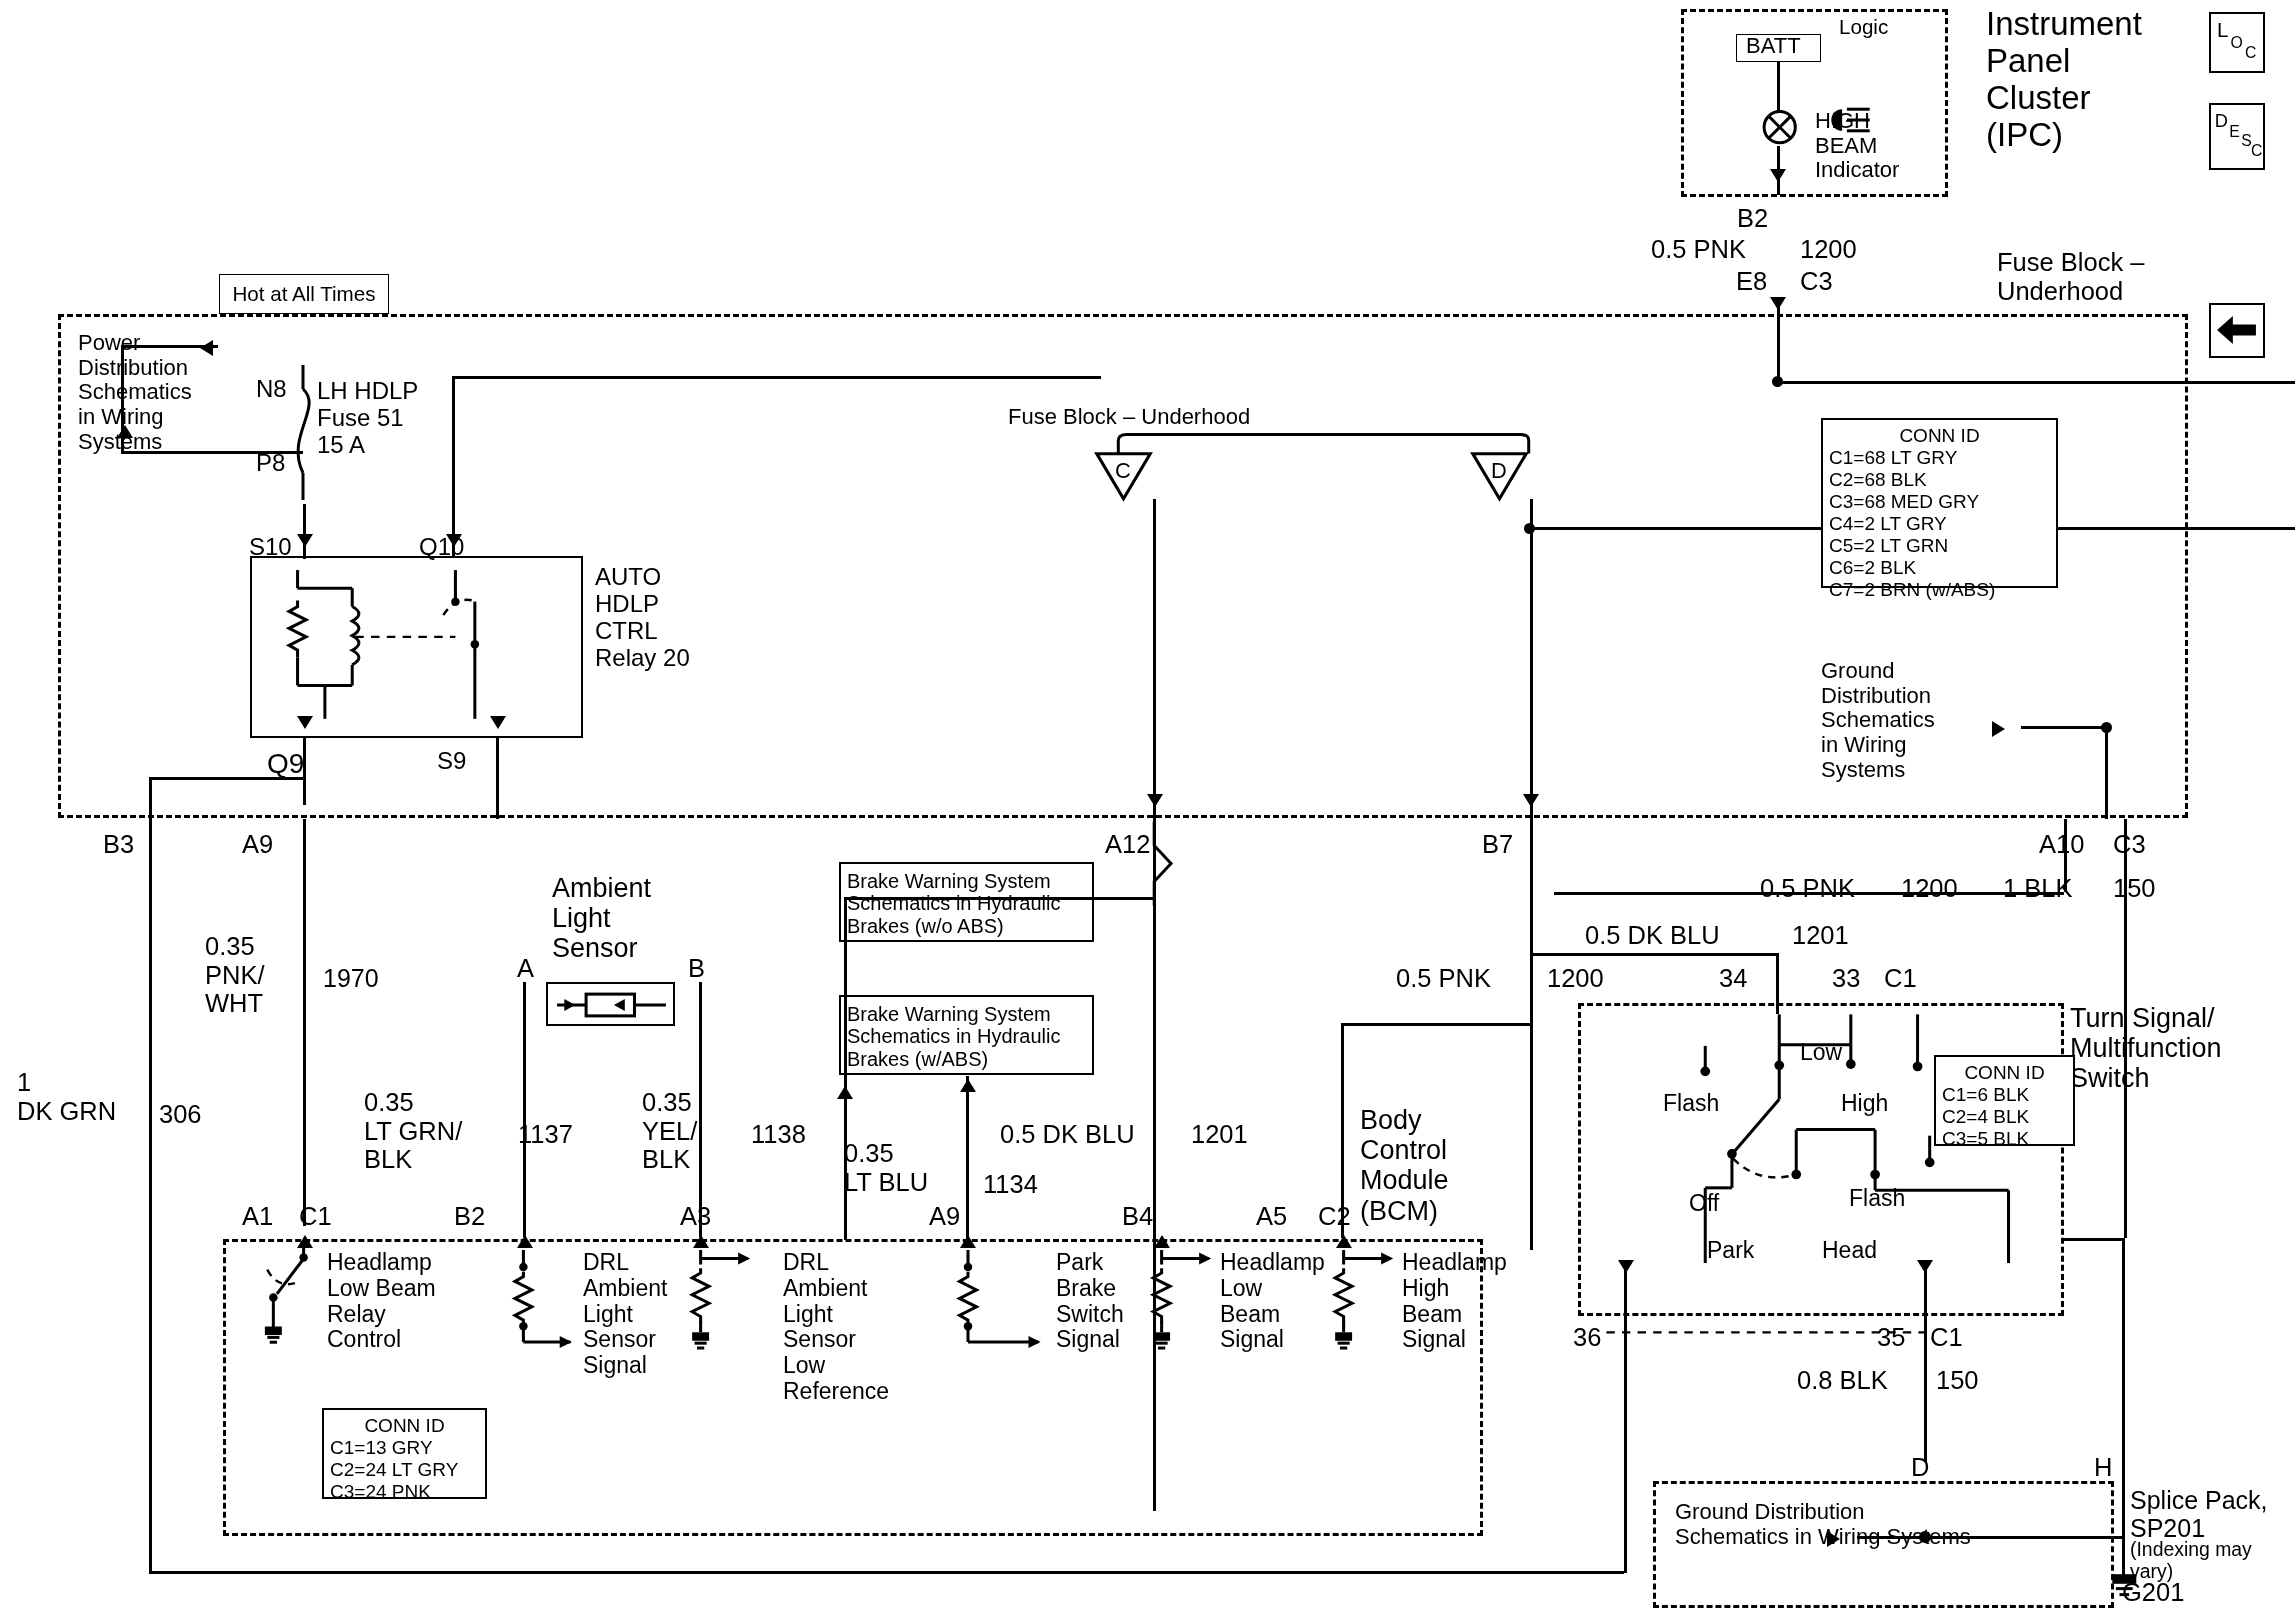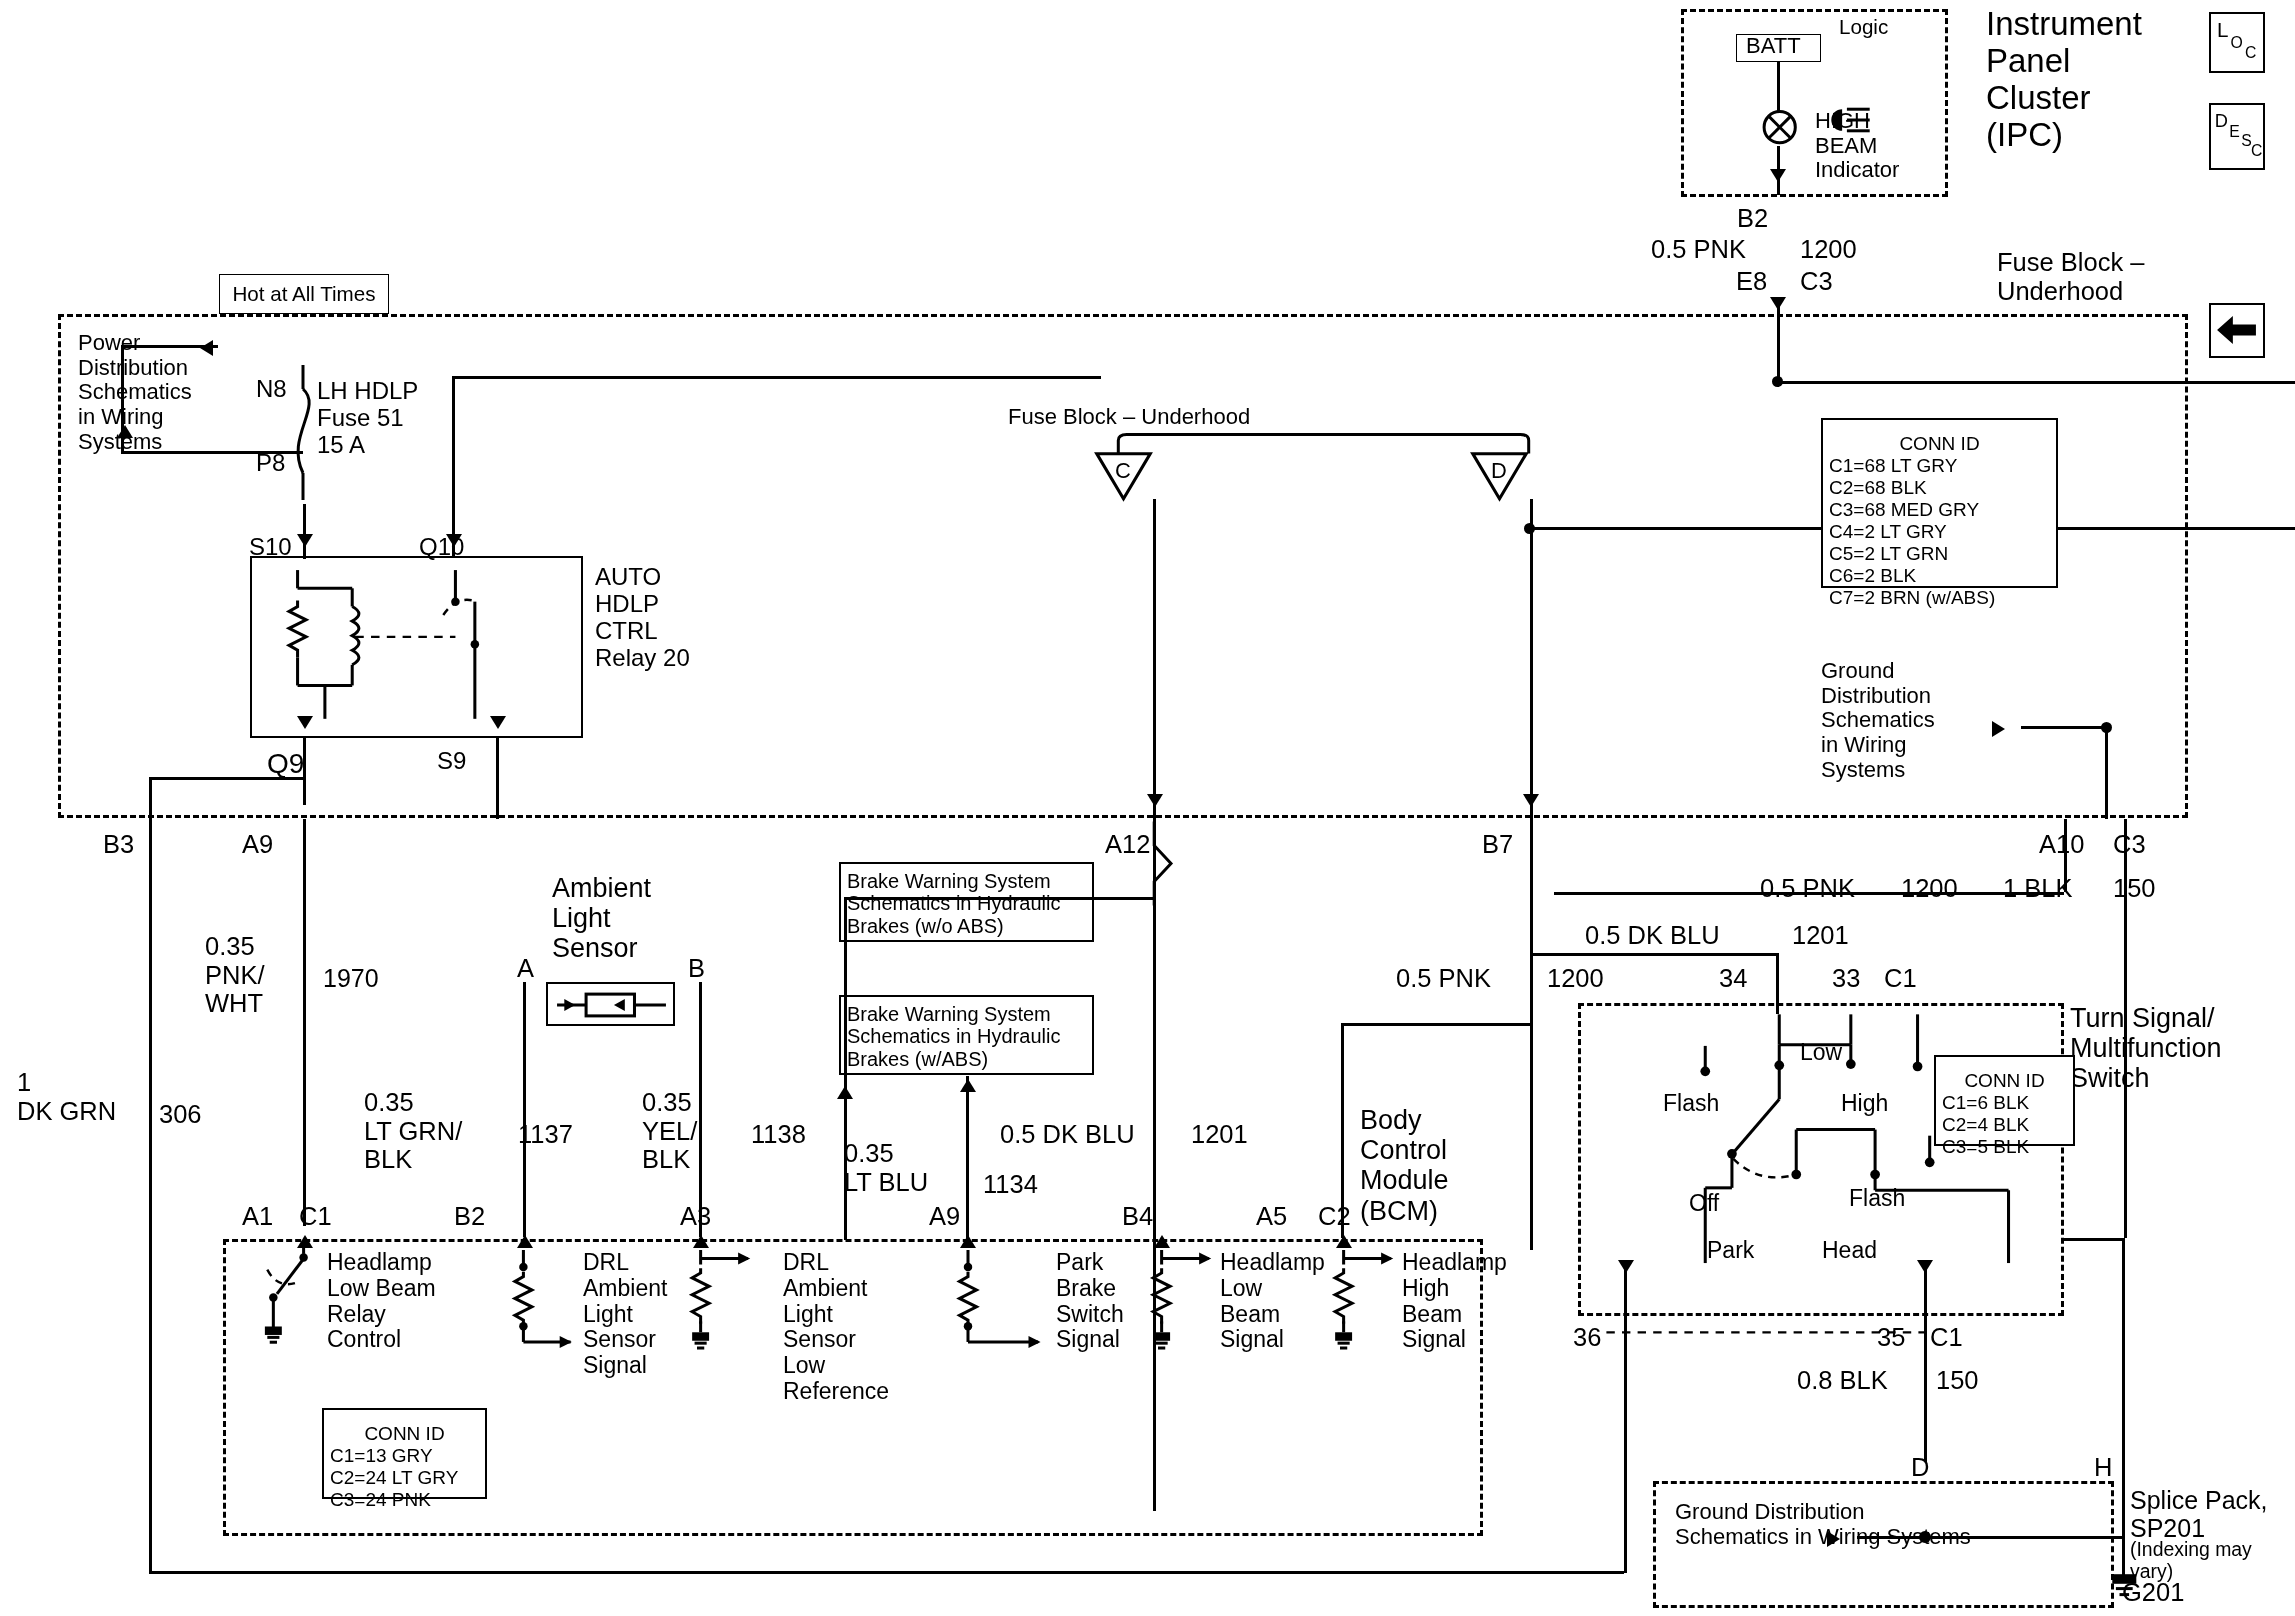--- a/index.html
+++ b/index.html
@@ -4,21 +4,21 @@
 <style>
   html,body{margin:0;padding:0;background:#fff;}
   body{font-family:"Liberation Sans", sans-serif;}
   #sheet{position:relative;width:2295px;height:1617px;background:#fff;overflow:hidden;}
   .t{position:absolute;color:#000;line-height:1.12;white-space:pre;}
   .ln{position:absolute;background:#000;}
   .box{position:absolute;border:2.4px solid #000;box-sizing:border-box;}
   .dbox{position:absolute;border:3px dashed #000;box-sizing:border-box;}
   .lbl{position:absolute;border:1.8px solid #000;box-sizing:border-box;background:#fff;
        display:flex;align-items:center;justify-content:center;text-align:center;}
-  .conn{position:absolute;border:2.4px solid #000;box-sizing:border-box;background:#fff;padding:13px 6px;}
+  .conn{position:absolute;border:2.4px solid #000;box-sizing:border-box;background:#fff;padding:5px 6px;}
   .conn .hd{text-align:center;font-size:19px;}
   .conn .rw{font-size:19px;white-space:nowrap;}
   .dot{position:absolute;border-radius:50%;background:#000;}
   .arrow-up{position:absolute;width:0;height:0;border-left:8px solid transparent;border-right:8px solid transparent;border-bottom:13.4px solid #000;}
   .arrow-dn{position:absolute;width:0;height:0;border-left:8px solid transparent;border-right:8px solid transparent;border-top:13.4px solid #000;}
   .arrow-lf{position:absolute;width:0;height:0;border-top:8px solid transparent;border-bottom:8px solid transparent;border-right:13.4px solid #000;}
   .arrow-rt{position:absolute;width:0;height:0;border-top:8px solid transparent;border-bottom:8px solid transparent;border-left:13.4px solid #000;}
   svg{display:block;}
 </style>
 </head>

